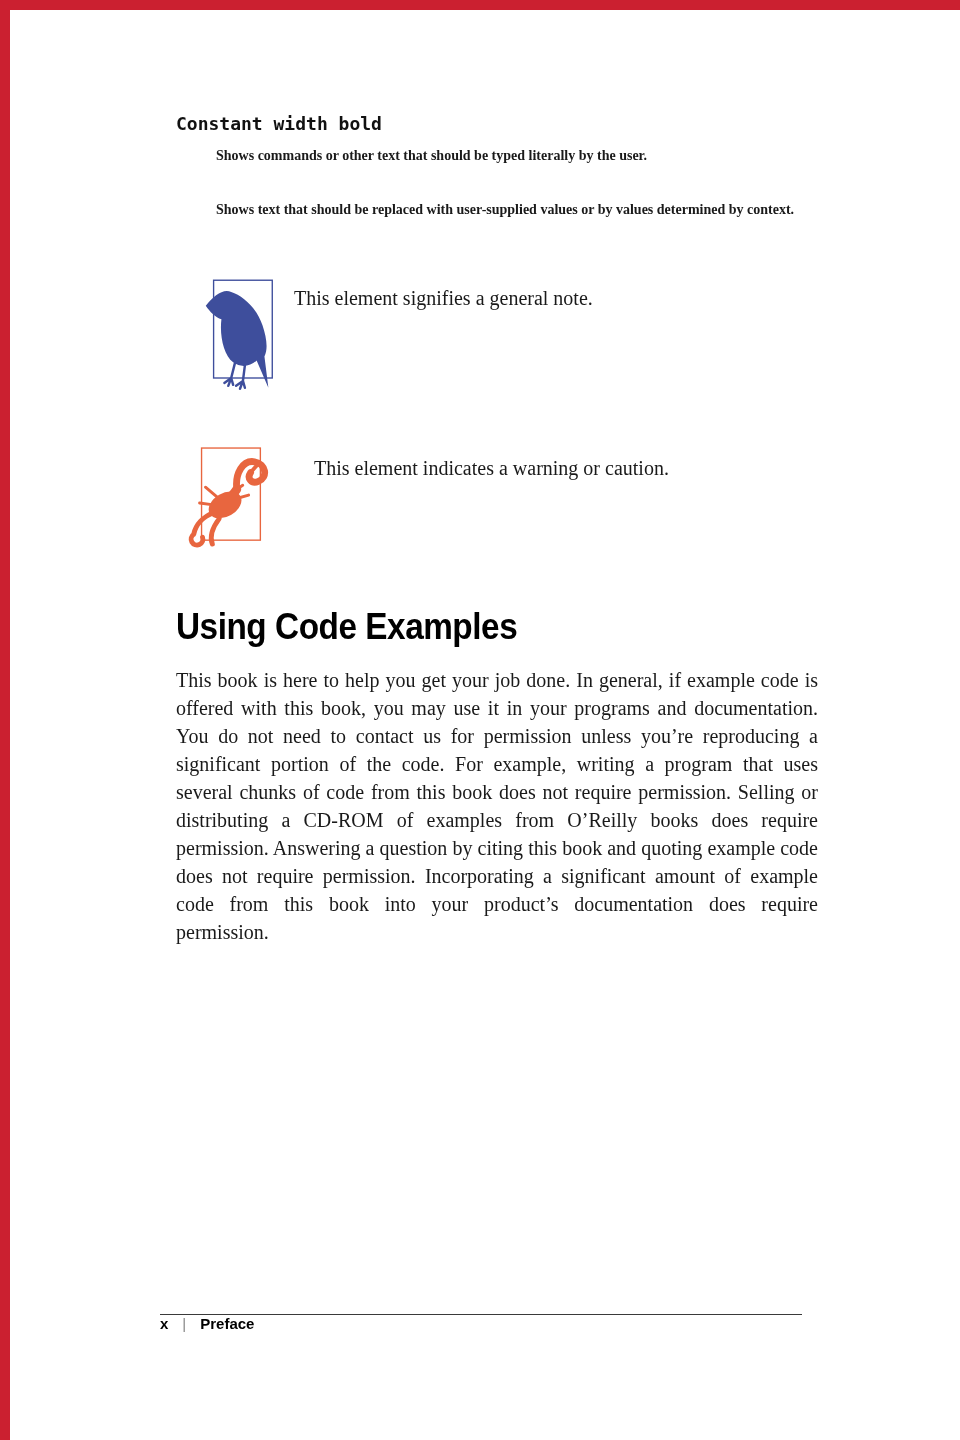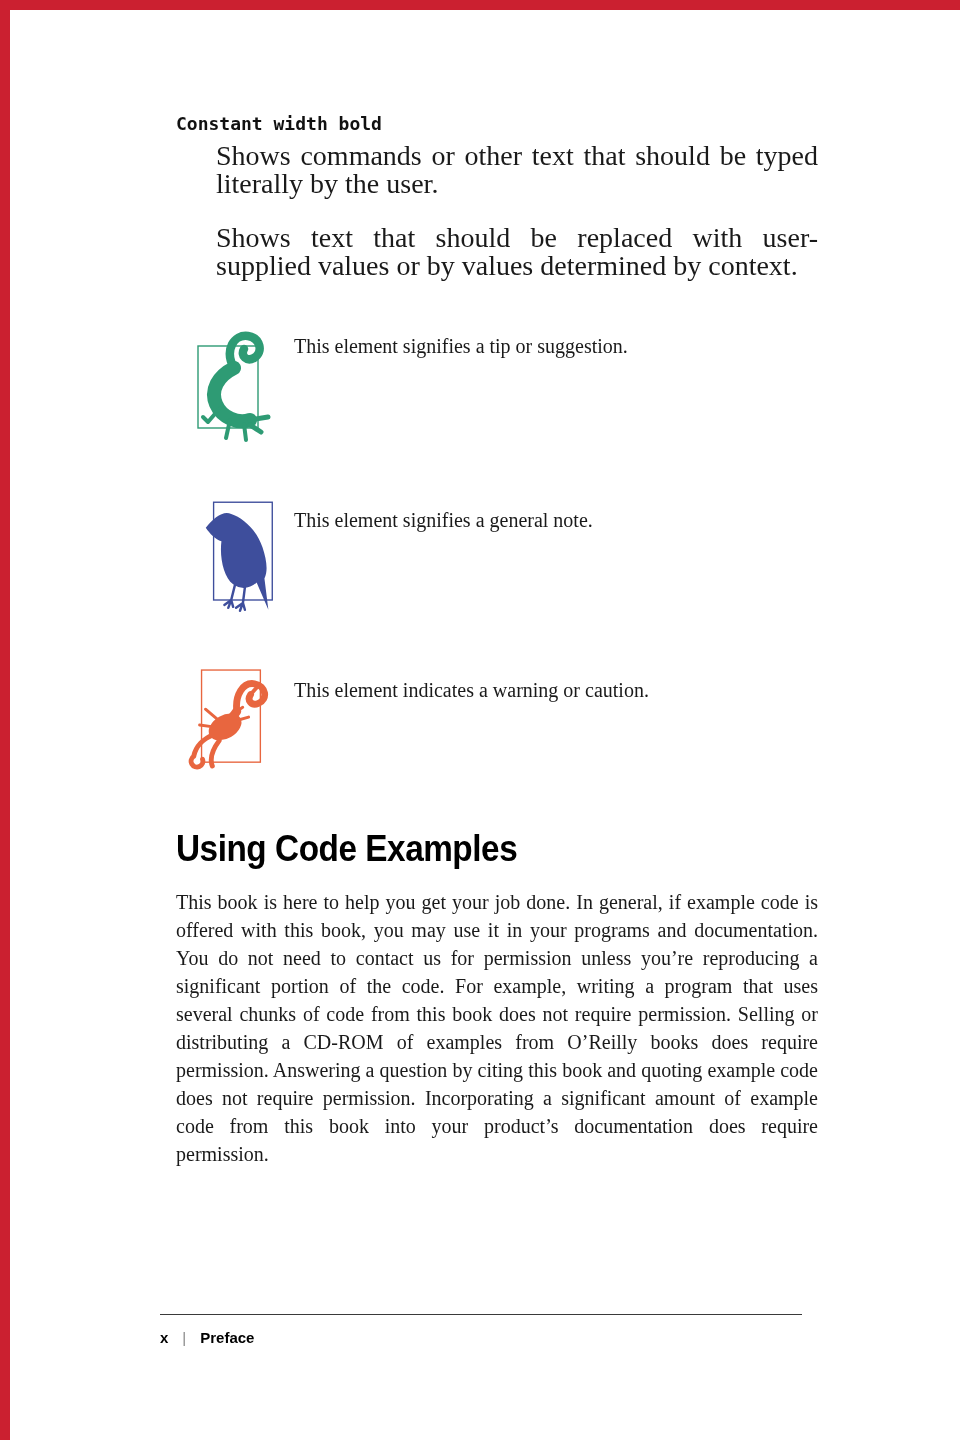--- a/index.html
+++ b/index.html
@@ -28,31 +28,32 @@
   .term {
     font-family: "DejaVu Sans Mono", "Liberation Mono", monospace;
     font-size: 18px;
     line-height: 24px;
     color: #111;
   }
   .term.bold   { font-weight: 700; }
   .term.italic { font-style: italic; }
   .definition {
     margin: 6px 0 0 40px;
-    font-size: 28px;
+    font-size: 14px;
     line-height: 28px;
     text-align: justify;
+    font-weight: bold;
   }
   .conv-entry + .conv-entry { margin-top: 26px; }
 
   
   .callout { display:flex; align-items:flex-start; }
   .callout.tip     { margin-top: 40px; color: var(--tip-green, #2E9B74); }
   .callout.note    { margin-top: 48px; color: var(--note-blue, #3E4E9C); }
-  .callout.warning { margin-top: 46px; color: var(--warning-orange, #E8663F); }
+  .callout.warning { margin-top: 46px; color: var(--warning-orange, #E8663F); gap: 20px; }
   .callout-icon { flex: 0 0 112px; }
   .callout-icon svg { display:block; }
   .callout.tip  .callout-icon   { padding-left: 8px; }
   .callout.note .callout-icon   { padding-left: 20px; }
   .callout.warning .callout-icon{ padding-left: 4px; }
   .callout-text {
     color:#1a1a1a;
     font-size: 20px;
     line-height: 28px;
     padding-top: 12px;
@@ -80,21 +81,21 @@
   a.doc-link {
     color: var(--link-red, #B01E23);
     font-style: italic;
     text-decoration: none;
   }
 
   
   .footer {
     position:absolute; left:160px; top:1314px; width:642px;
     border-top: 1px solid #3a3a3a;
-    padding-top: 14px;
+    padding-top: 0;
     font-family: "Liberation Sans", sans-serif;
     font-size: 15px;
     color:#000;
   }
   .footer .pg   { font-weight: 700; }
   .footer .sep  { color:#888; margin: 0 14px; font-weight: 400; }
   .footer .sect { font-weight: 700; }
 </style>
 </head>
 <body>
@@ -107,37 +108,20 @@
 
     <div class="conv-entry">
       <div class="term bold">Constant width bold</div>
       <div class="definition">Shows commands or other text that should be typed literally by the user.</div>
     </div>
 
     <div class="conv-entry">
       <div class="definition">Shows text that should be replaced with user-supplied values or by values determined by context.</div>
     </div>
 
-    <div class="callout tip">
-      <div class="callout-icon">
-        <svg width="100" height="126" viewBox="0 0 100 126" aria-hidden="true">
-          <rect x="14" y="26" width="60" height="82" fill="none" stroke="currentColor" stroke-width="1.4"></rect>
-          <g fill="none" stroke="currentColor" stroke-linecap="round">
-            <path d="M50,48 C40,30 50,14 64,16 C76,18 80,32 70,38 C63,42 56,36 60,29" stroke-width="8.5"></path>
-            <path d="M50,48 C34,56 26,70 32,84 C38,98 54,104 66,100" stroke-width="14"></path>
-            <path d="M66,100 L84,97" stroke-width="5"></path>
-            <path d="M66,105 L77,112" stroke-width="5"></path>
-            <path d="M36,88 L24,102 M24,102 L19,97" stroke-width="4"></path>
-            <path d="M46,100 L42,118" stroke-width="4"></path>
-            <path d="M60,104 L62,120" stroke-width="4"></path>
-          </g>
-        </svg>
-      </div>
-      <div class="callout-text">This element signifies a tip or suggestion.</div>
-    </div>
 
     <div class="callout note">
       <div class="callout-icon">
         <svg width="88" height="124" viewBox="0 0 90 126" aria-hidden="true">
           <rect x="18" y="8" width="60" height="100" fill="none" stroke="currentColor" stroke-width="1.4"></rect>
           <path fill="currentColor" d="M10,34 C18,24 28,16 36,20 C48,24 62,36 68,54 C72,66 74,78 70,86 L74,118 L62,90 C56,96 46,98 38,92 C28,84 24,64 26,48 C20,46 14,40 10,34 Z"></path>
           <g stroke="currentColor" stroke-width="2.5" fill="none" stroke-linecap="round">
             <path d="M40,92 L36,108 M36,108 L29,113 M36,108 L38,115 M36,108 L33,116"></path>
             <path d="M50,95 L48,111 M48,111 L41,116 M48,111 L50,118 M48,111 L45,119"></path>
           </g>

